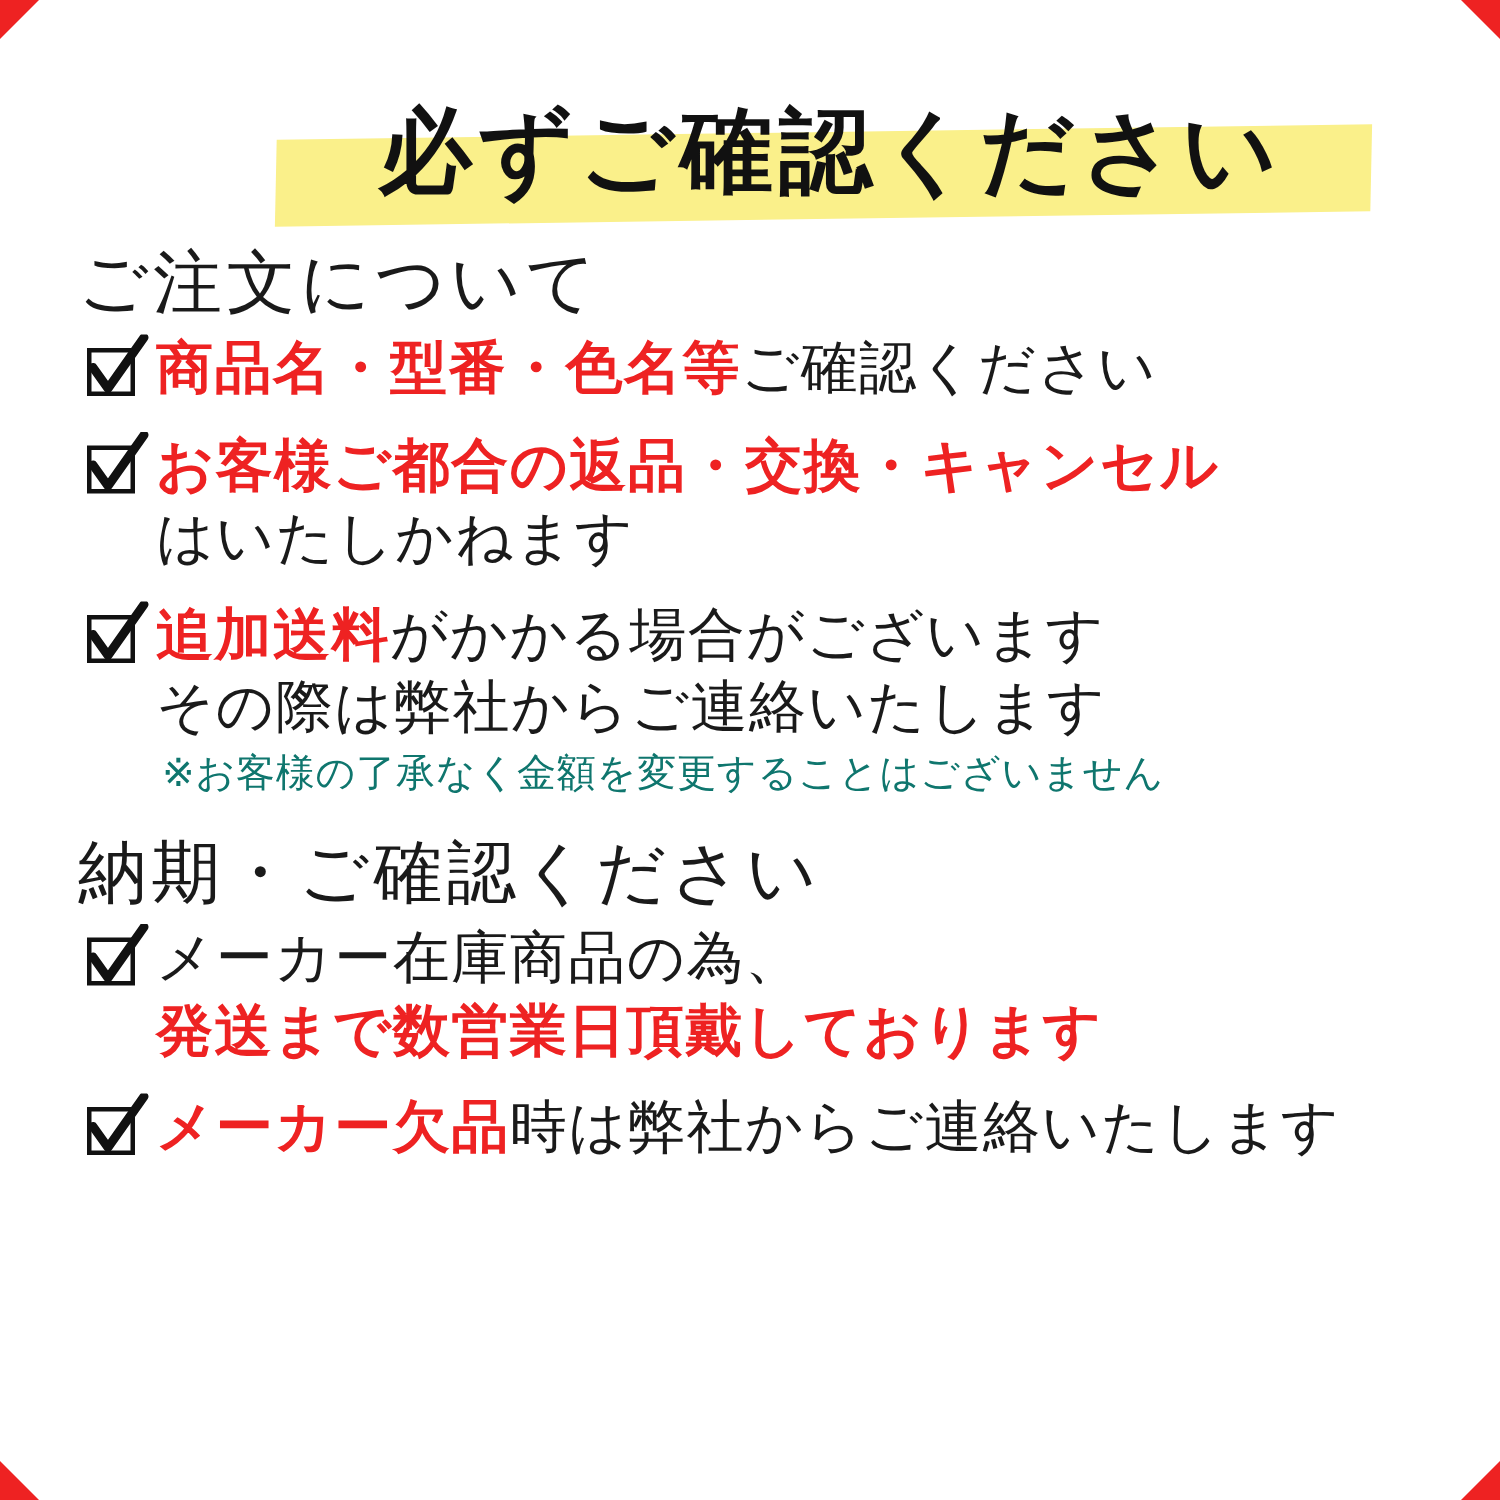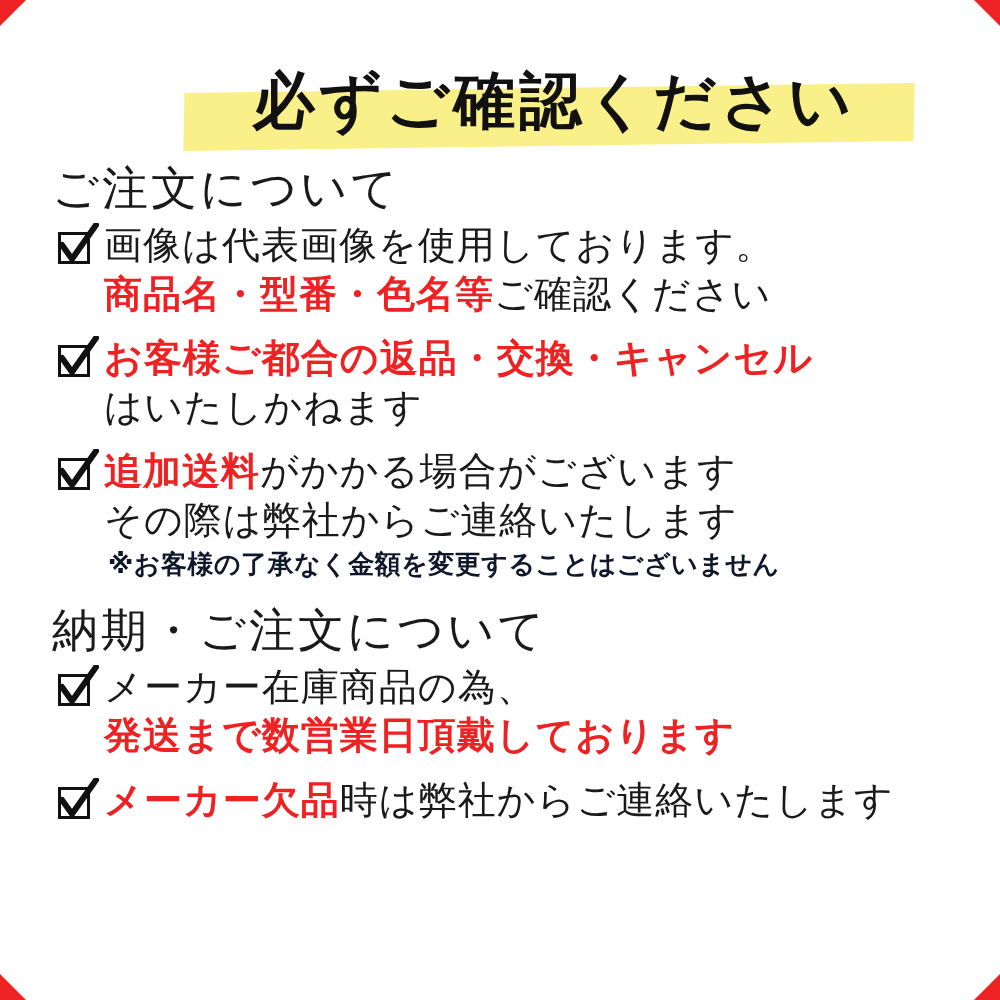--- a/index.html
+++ b/index.html
@@ -126,25 +126,24 @@
     letter-spacing: 1px;
     color: #1a1a1a;
     white-space: nowrap;
   }
   .line.red {
     color: #ee2222;
     font-weight: bold;
   }
   .note {
     font-size: 26px;
-    color: #0f172a;
+    color: #0f766e;
     letter-spacing: 0.5px;
     margin: 2px 0 0 4px;
     white-space: nowrap;
-    font-weight: bold;
   }
   .mix .redpart { color: #ee2222; font-weight: bold; }
 </style>
 </head>
 <body>
 
 <div class="corner corner-tl"></div>
 <div class="corner corner-tr"></div>
 <div class="corner corner-bl"></div>
 <div class="corner corner-br"></div>
@@ -160,21 +159,20 @@
     <div class="section-heading">ご注文について</div>
 
     <div class="item">
       <span class="check">
         <span class="box"></span>
         <svg width="44" height="46" viewBox="0 0 44 46" aria-hidden="true">
           <path d="M6 22 L16 36 L40 2" fill="none" stroke="#111111" stroke-width="6" stroke-linecap="round" stroke-linejoin="round"></path>
         </svg>
       </span>
       <span class="lines">
-        <div class="line">画像は代表画像を使用しております。</div>
         <div class="line mix"><span class="redpart">商品名・型番・色名等</span><span>ご確認ください</span></div>
       </span>
     </div>
 
     <div class="item">
       <span class="check">
         <span class="box"></span>
         <svg width="44" height="46" viewBox="0 0 44 46" aria-hidden="true">
           <path d="M6 22 L16 36 L40 2" fill="none" stroke="#111111" stroke-width="6" stroke-linecap="round" stroke-linejoin="round"></path>
         </svg>
@@ -194,21 +192,21 @@
       </span>
       <span class="lines">
         <div class="line mix"><span class="redpart">追加送料</span><span>がかかる場合がございます</span></div>
         <div class="line">その際は弊社からご連絡いたします</div>
         <div class="note">※お客様の了承なく金額を変更することはございません</div>
       </span>
     </div>
   </div>
 
   <div>
-    <div class="section-heading second">納期・ご注文について</div>
+    <div class="section-heading second">納期・ご確認ください</div>
 
     <div class="item">
       <span class="check">
         <span class="box"></span>
         <svg width="44" height="46" viewBox="0 0 44 46" aria-hidden="true">
           <path d="M6 22 L16 36 L40 2" fill="none" stroke="#111111" stroke-width="6" stroke-linecap="round" stroke-linejoin="round"></path>
         </svg>
       </span>
       <span class="lines">
         <div class="line">メーカー在庫商品の為、</div>

